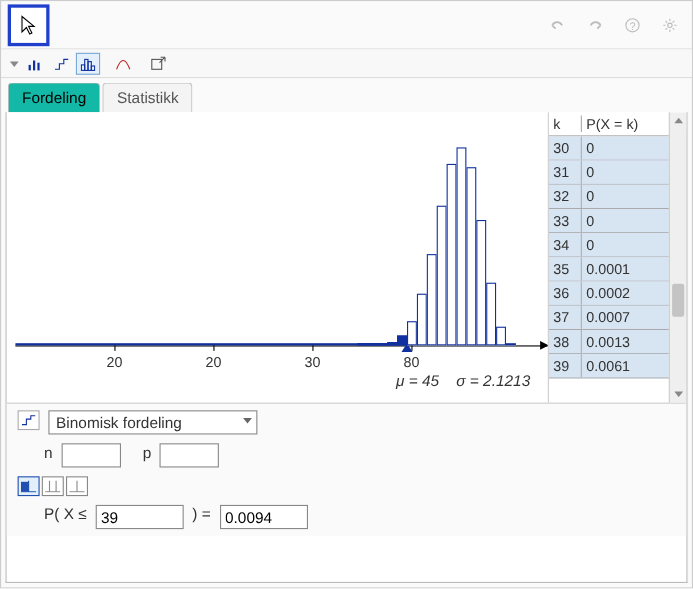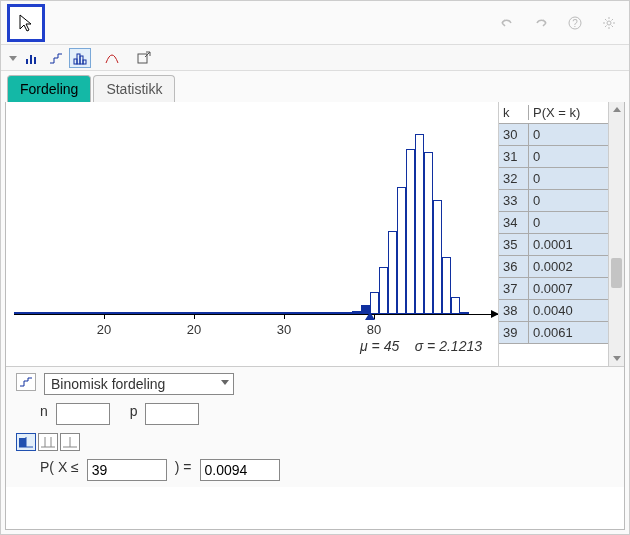--- a/index.html
+++ b/index.html
@@ -419,21 +419,21 @@
             <div class="tbl-row">
               <div class="col-k">36</div>
               <div class="col-p">0.0002</div>
             </div>
             <div class="tbl-row">
               <div class="col-k">37</div>
               <div class="col-p">0.0007</div>
             </div>
             <div class="tbl-row">
               <div class="col-k">38</div>
-              <div class="col-p">0.0040</div>
+              <div class="col-p">0.0013</div>
             </div>
             <div class="tbl-row">
               <div class="col-k">39</div>
               <div class="col-p">0.0061</div>
             </div>
           </div>
         <div class="scroll-col">
           <div class="scroll-btn">
             <svg width="8" height="6">
                 <path d="M0 5 L8 5 L4 0 Z" fill="#888"></path>

